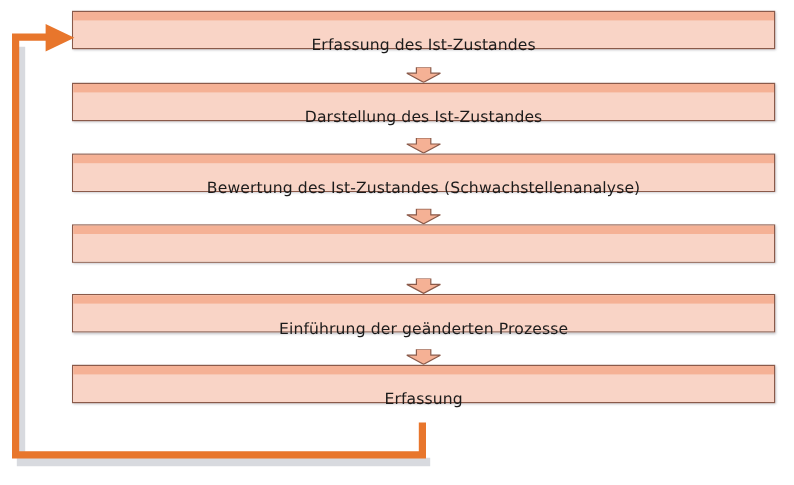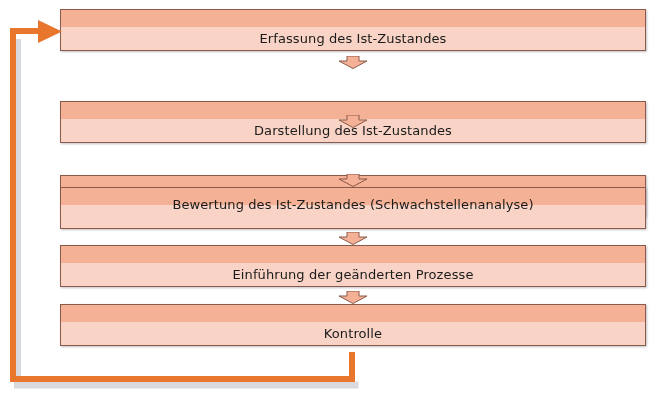--- a/index.html
+++ b/index.html
@@ -17,21 +17,21 @@
     width: 662px;
     height: 404px;
     background: #ffffff;
   }
 
   
   .step-box {
     position: absolute;
     left: 60px;
     width: 586px;
-    height: 42px;
+    height: 32px;
     border: 1px solid #8a5a4a;
     background: #ffffff;
     box-shadow: 1px 1px 2px rgba(120,120,130,0.45);
     padding-left: 23px;
   }
 
   .step-band-top {
     position: absolute;
     left: 0; top: 0; right: 0;
     height: 24px;
@@ -94,47 +94,47 @@
 
     <polygon points="38,20 62,31.5 38,43" fill="#e8762c"></polygon>
   </svg>
 
   <div class="step-box" style="top:9px;">
     <div class="step-band-top"></div>
     <div class="step-band-bottom"></div>
     <div class="step-label">Erfassung des Ist-Zustandes</div>
   </div>
 
-  <div class="step-box" style="top:69px;margin-top:32px;">
+  <div class="step-box" style="top:69px;">
     <div class="step-band-top"></div>
     <div class="step-band-bottom"></div>
     <div class="step-label">Darstellung des Ist-Zustandes</div>
   </div>
 
-  <div class="step-box" style="top:128px;margin-top:47px;">
+  <div class="step-box" style="top:128px;">
     <div class="step-band-top"></div>
     <div class="step-band-bottom"></div>
     <div class="step-label">Bewertung des Ist-Zustandes (Schwachstellenanalyse)</div>
   </div>
 
   <div class="step-box" style="top:187px;">
     <div class="step-band-top"></div>
     <div class="step-band-bottom"></div>
   </div>
 
   <div class="step-box" style="top:245px;text-decoration:underline;">
     <div class="step-band-top"></div>
     <div class="step-band-bottom"></div>
     <div class="step-label">Einführung der geänderten Prozesse</div>
   </div>
 
   <div class="step-box" style="top:304px;">
     <div class="step-band-top"></div>
     <div class="step-band-bottom"></div>
-    <div class="step-label">Kontrolle</div>
+    <div class="step-label">Erfassung</div>
   </div>
 
   <div class="arrow-down" style="top:56px;">
     <svg width="30" height="13" viewBox="0 0 30 13">
       <polygon points="9,0 21,0 21,5 29,5 15,12.5 1,5 9,5" fill="#f5b195" stroke="#8a5a4a" stroke-width="1"></polygon>
     </svg>
   </div>
 
   <div class="arrow-down" style="top:115px;">
     <svg width="30" height="13" viewBox="0 0 30 13">

